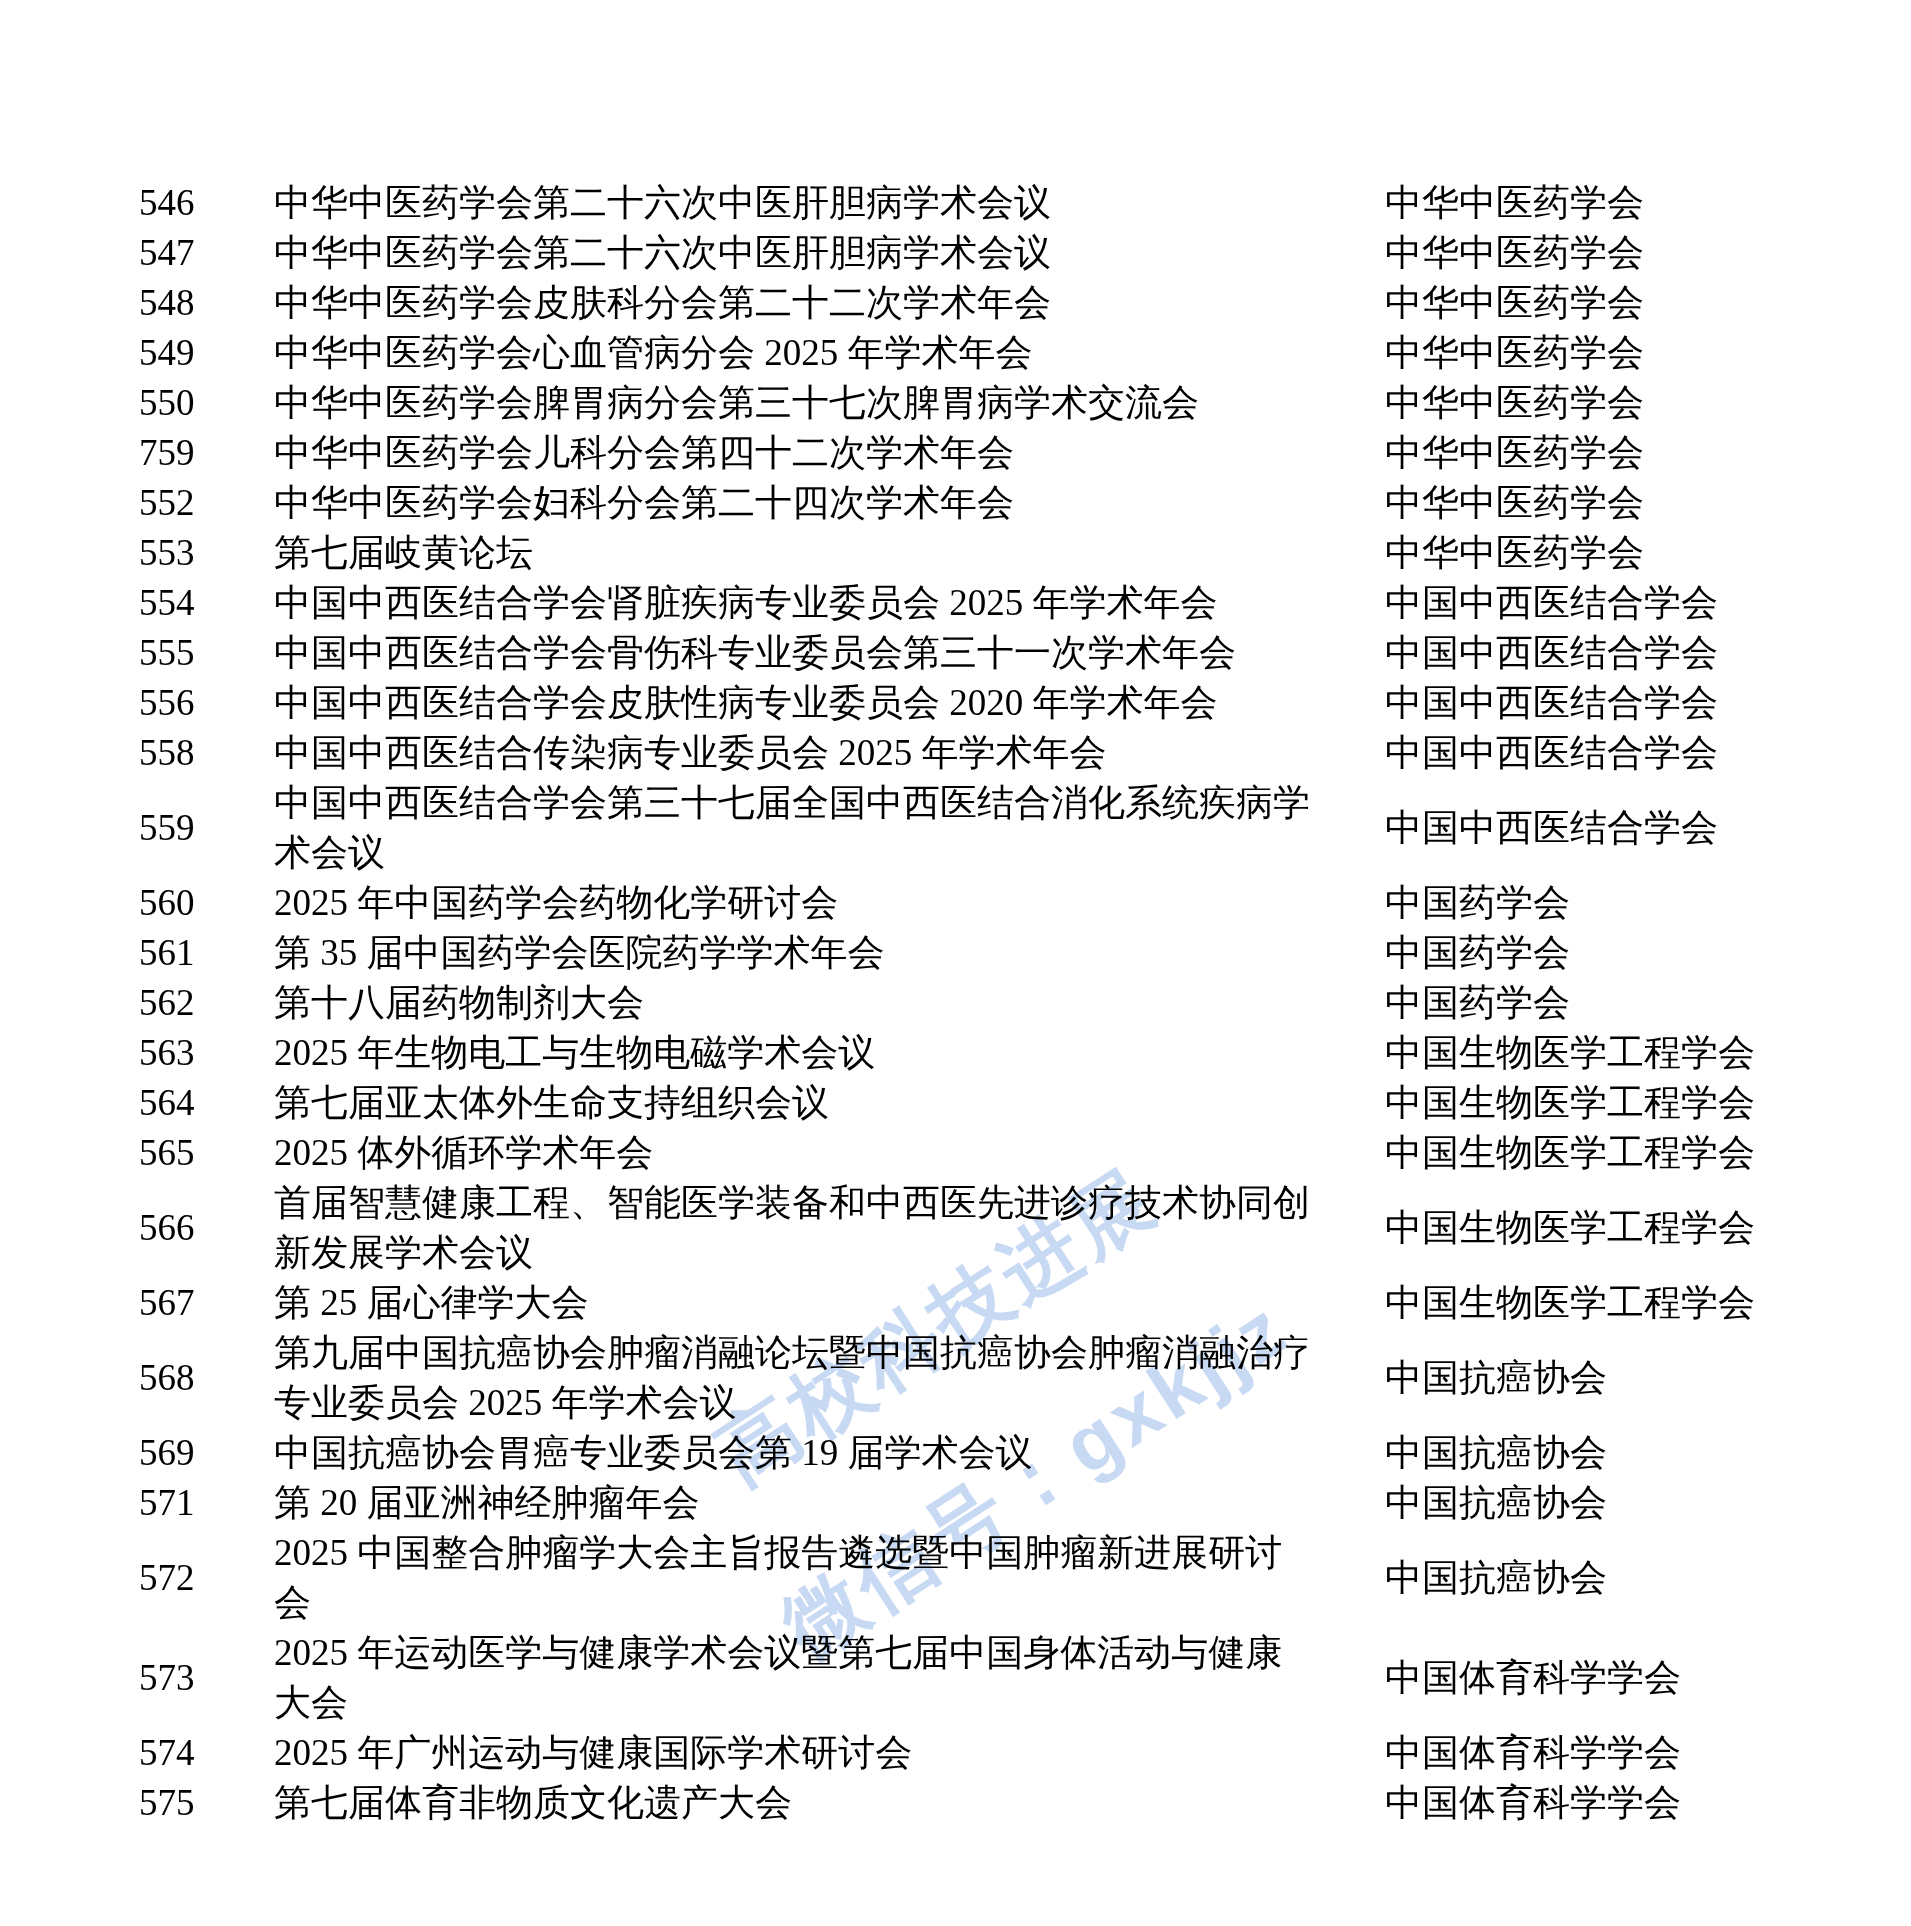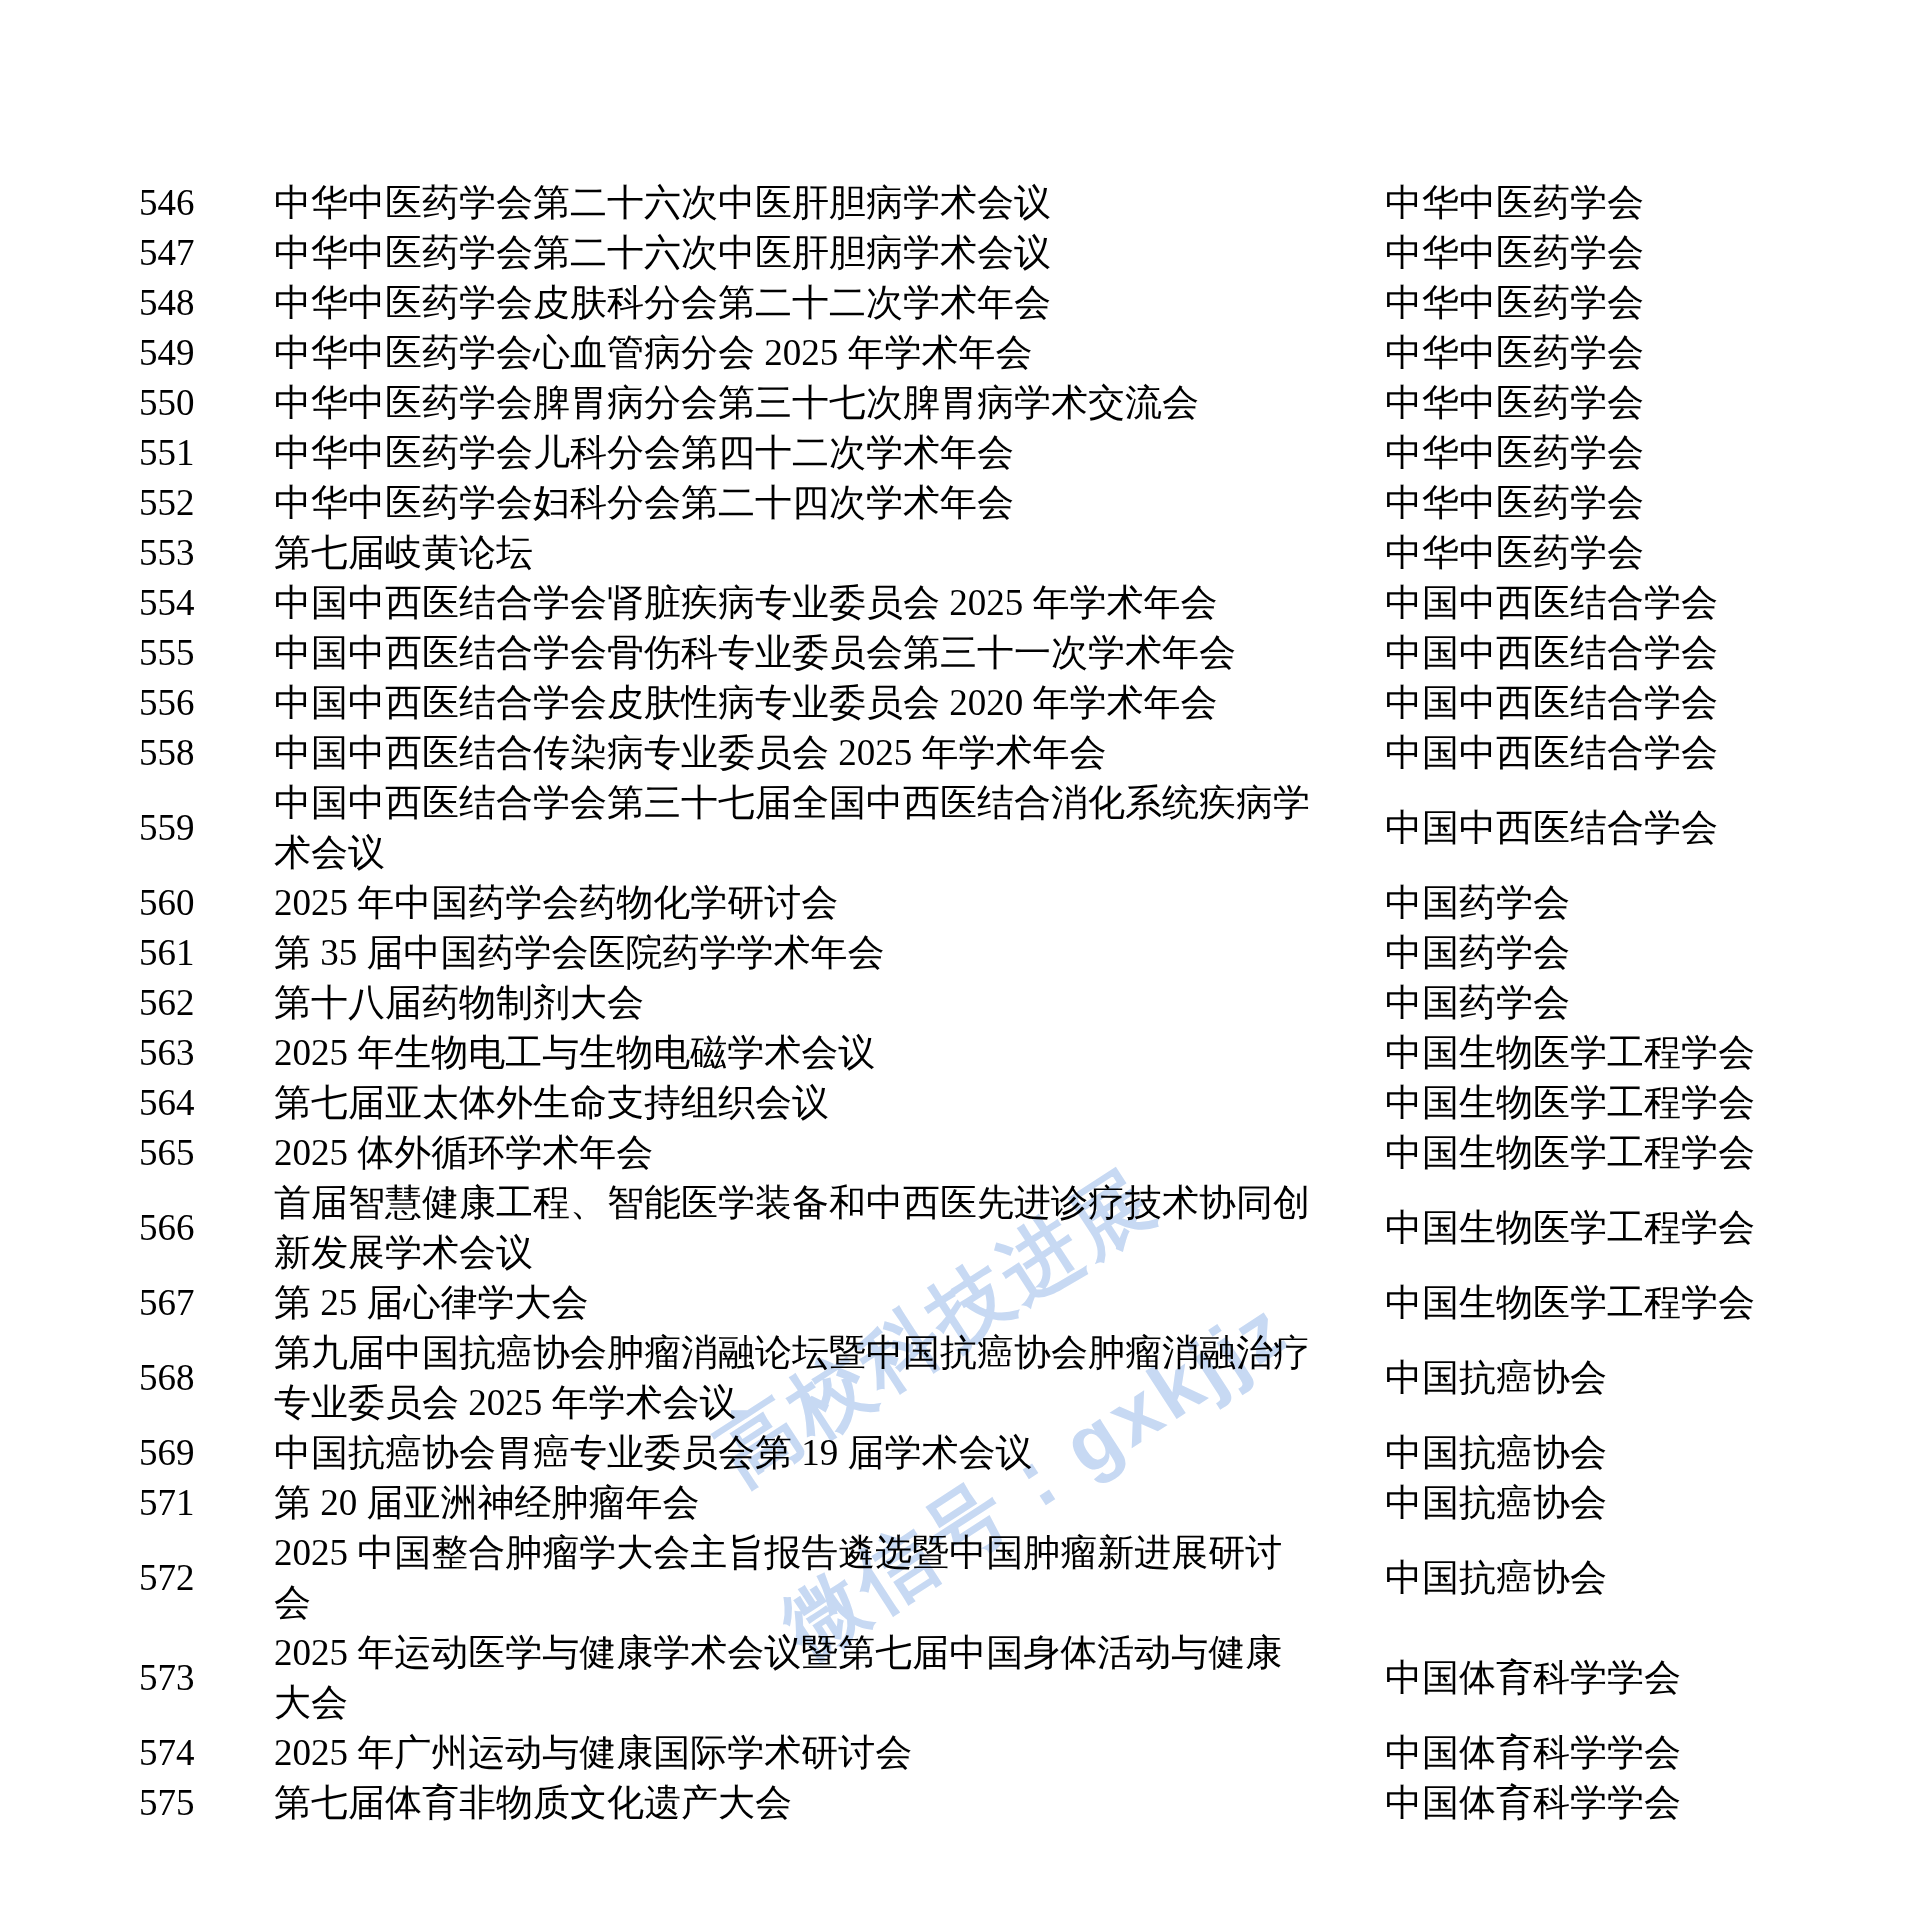--- a/index.html
+++ b/index.html
@@ -89,21 +89,21 @@
           <td class="no">549</td>
           <td class="title">中华中医药学会心血管病分会 2025 年学术年会</td>
           <td class="org">中华中医药学会</td>
         </tr>
         <tr>
           <td class="no">550</td>
           <td class="title">中华中医药学会脾胃病分会第三十七次脾胃病学术交流会</td>
           <td class="org">中华中医药学会</td>
         </tr>
         <tr>
-          <td class="no">551</td>
+          <td class="no">759</td>
           <td class="title">中华中医药学会儿科分会第四十二次学术年会</td>
           <td class="org">中华中医药学会</td>
         </tr>
         <tr>
           <td class="no">552</td>
           <td class="title">中华中医药学会妇科分会第二十四次学术年会</td>
           <td class="org">中华中医药学会</td>
         </tr>
         <tr>
           <td class="no">553</td>

